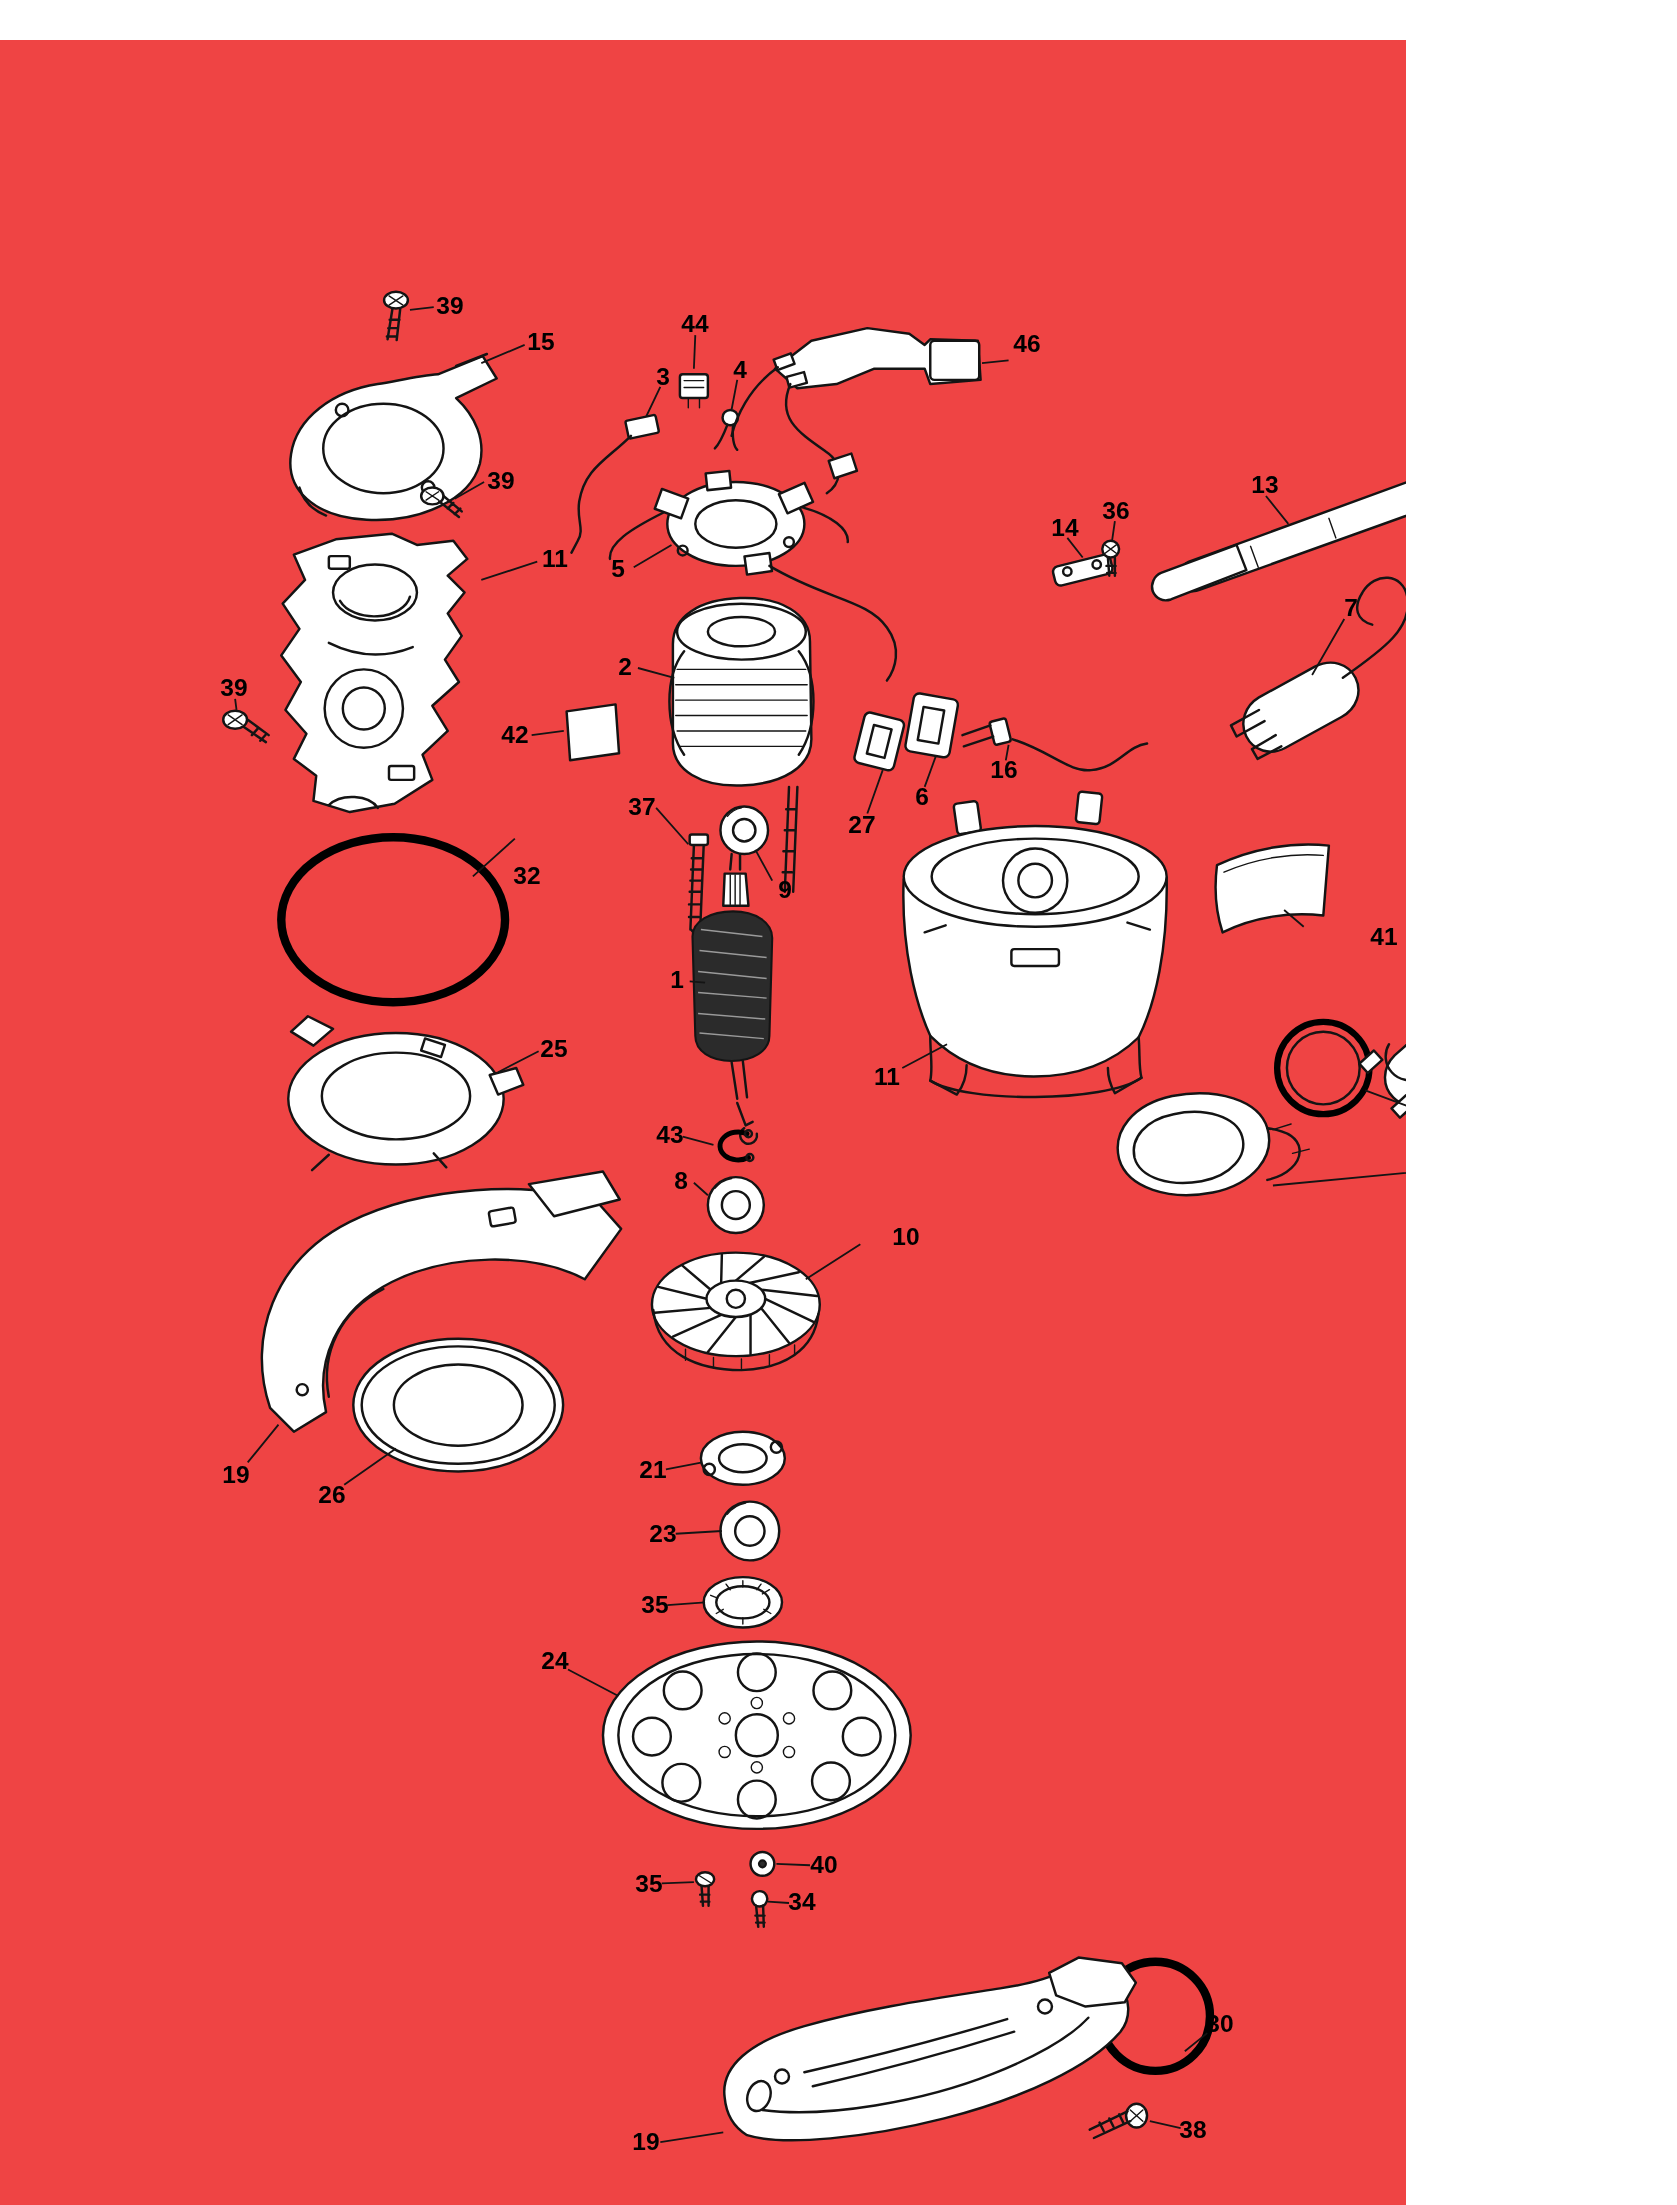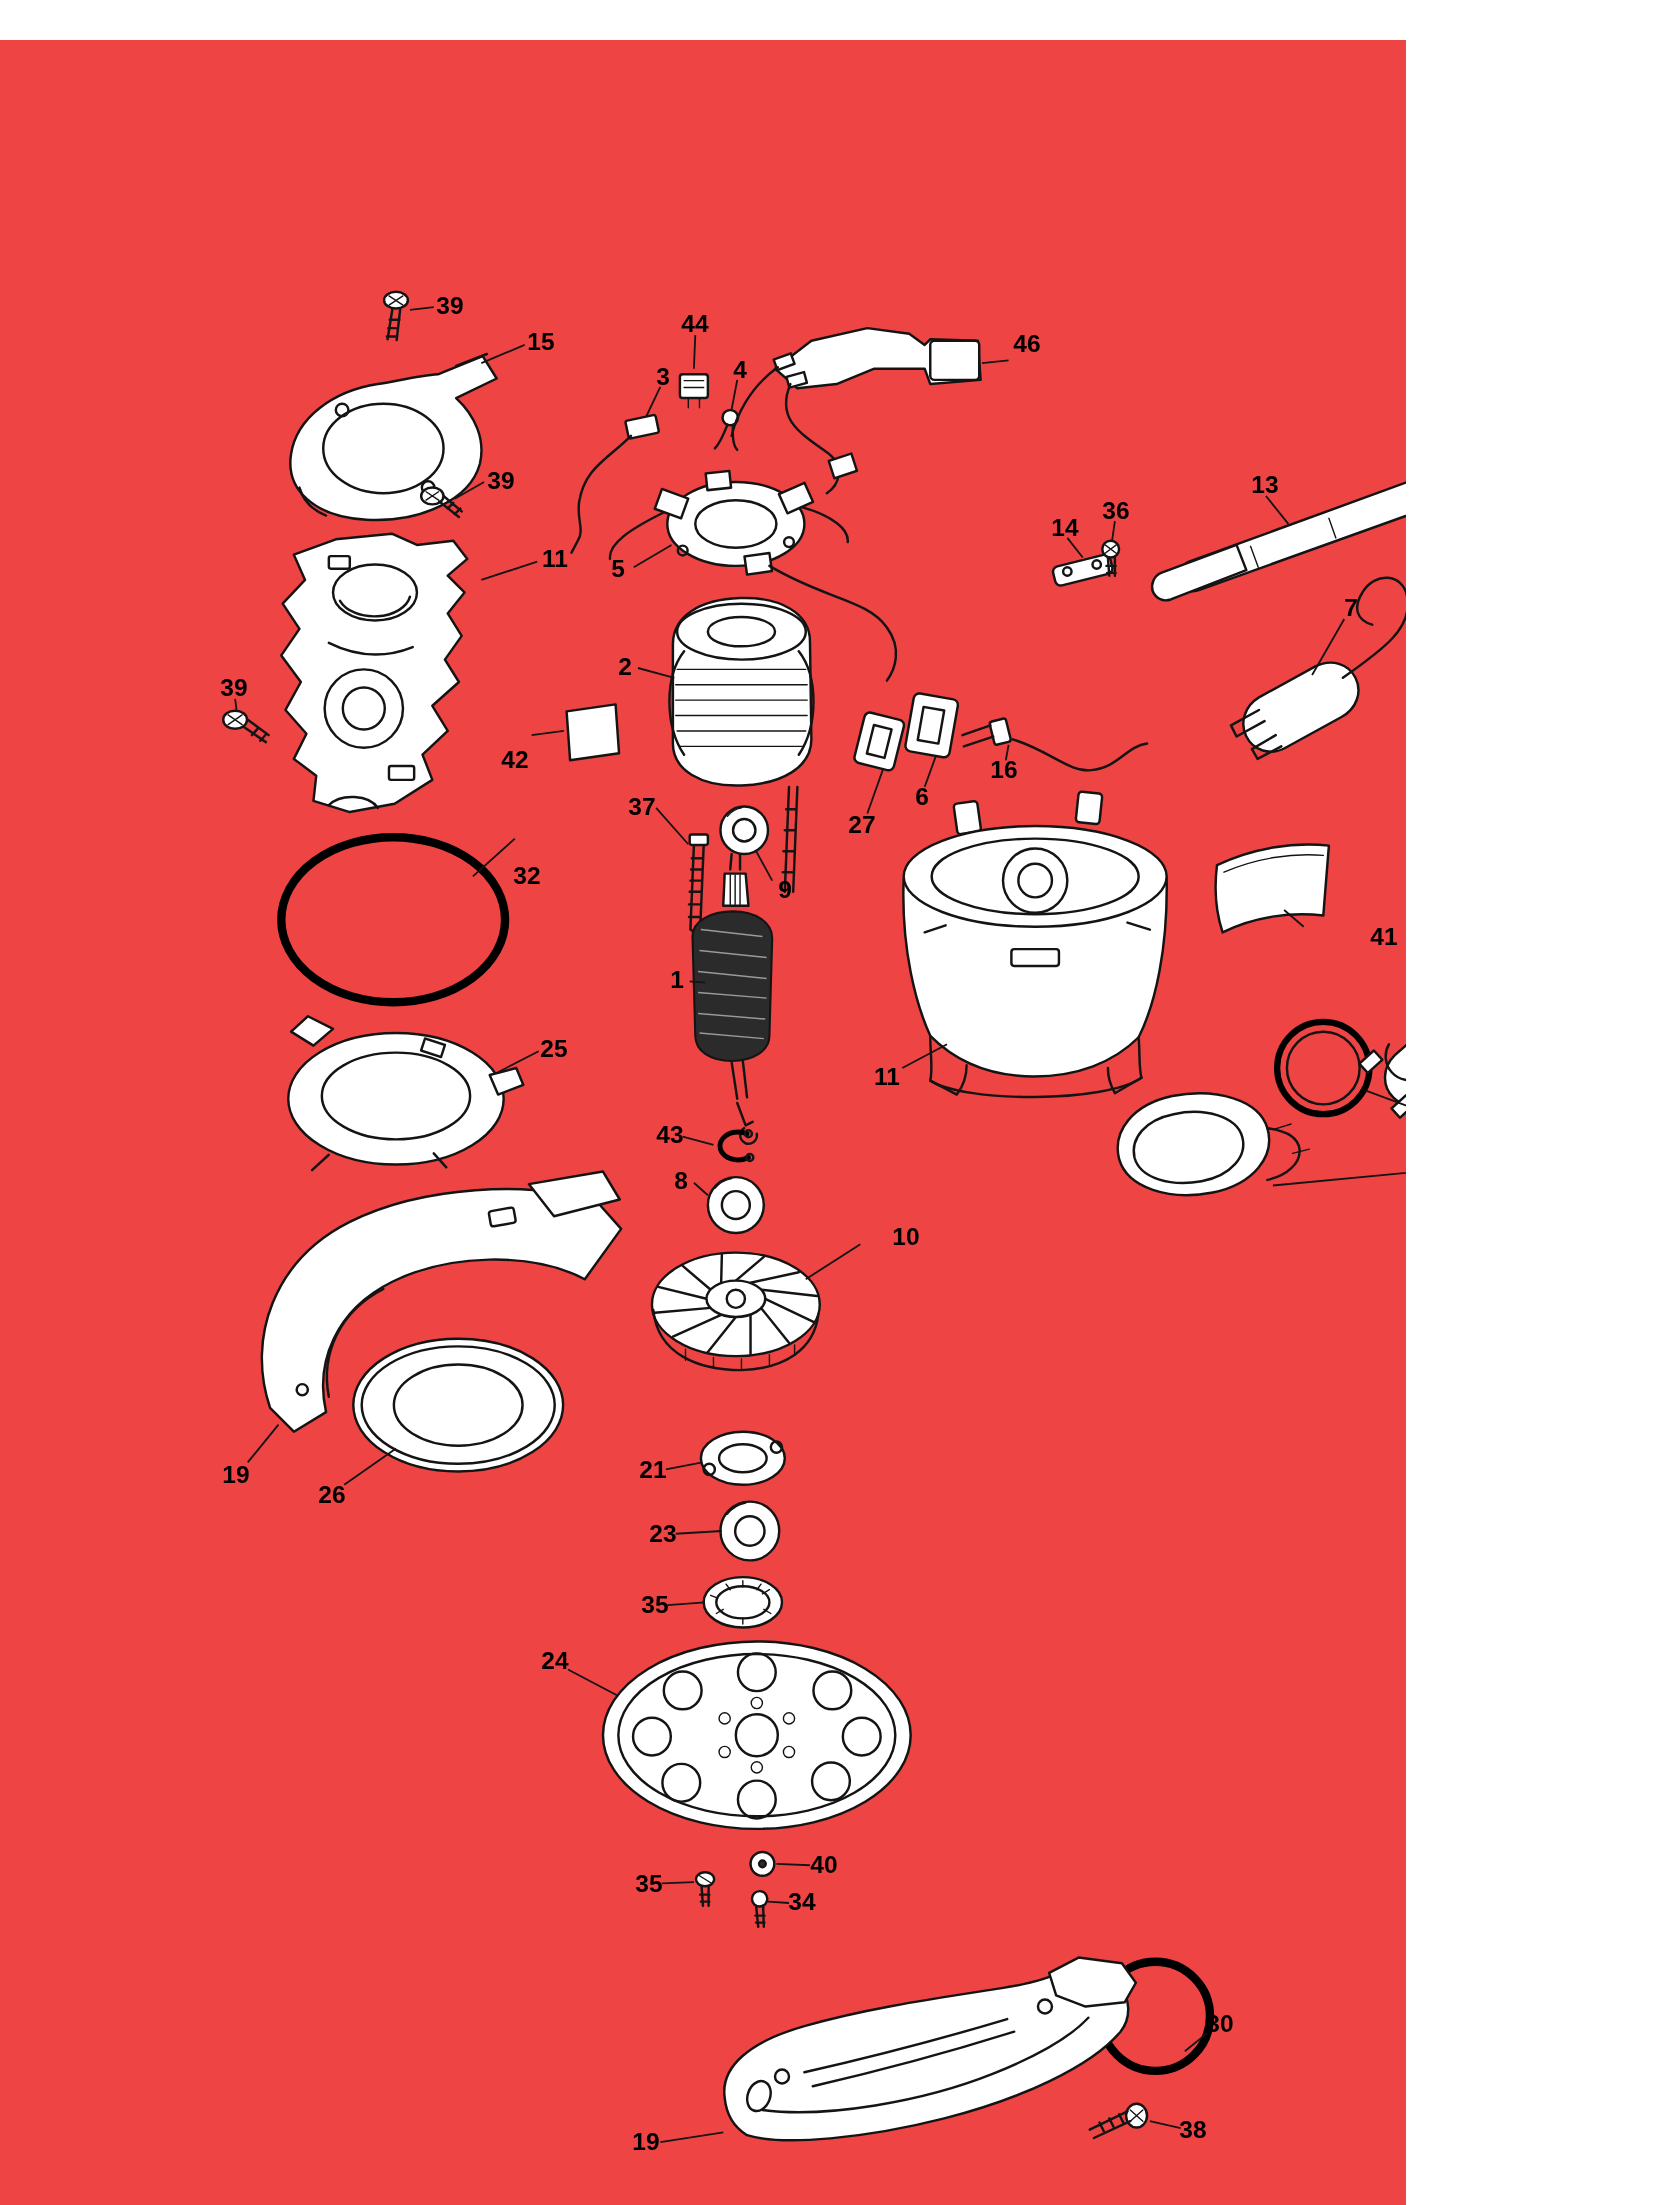--- a/index.html
+++ b/index.html
@@ -384,21 +384,21 @@
       <div class="callout" style="left: 740px; top: 330px;">4</div>
       <div class="callout" style="left: 1027px; top: 304px;">46</div>
       <div class="callout" style="left: 501px; top: 441px;">39</div>
       <div class="callout" style="left: 555px; top: 519px;">11</div>
       <div class="callout" style="left: 618px; top: 529px;">5</div>
       <div class="callout" style="left: 1265px; top: 445px;">13</div>
       <div class="callout" style="left: 1065px; top: 488px;">14</div>
       <div class="callout" style="left: 1116px; top: 471px;">36</div>
       <div class="callout" style="left: 1351px; top: 568px;">7</div>
       <div class="callout" style="left: 625px; top: 627px;">2</div>
-      <div class="callout" style="left: 515px; top: 720px;">42</div>
+      <div class="callout" style="left: 515px; top: 695px;">42</div>
       <div class="callout" style="left: 862px; top: 785px; text-align: center;">27</div>
       <div class="callout" style="left: 922px; top: 757px;">6</div>
       <div class="callout" style="left: 1004px; top: 730px;">16</div>
       <div class="callout" style="left: 642px; top: 767px;">37</div>
       <div class="callout" style="left: 234px; top: 648px;">39</div>
       <div class="callout" style="left: 785px; top: 850px;">9</div>
       <div class="callout" style="left: 527px; top: 836px;">32</div>
       <div class="callout" style="left: 1384px; top: 897px;">41</div>
       <div class="callout" style="left: 677px; top: 940px;">1</div>
       <div class="callout" style="left: 887px; top: 1037px;">11</div>

